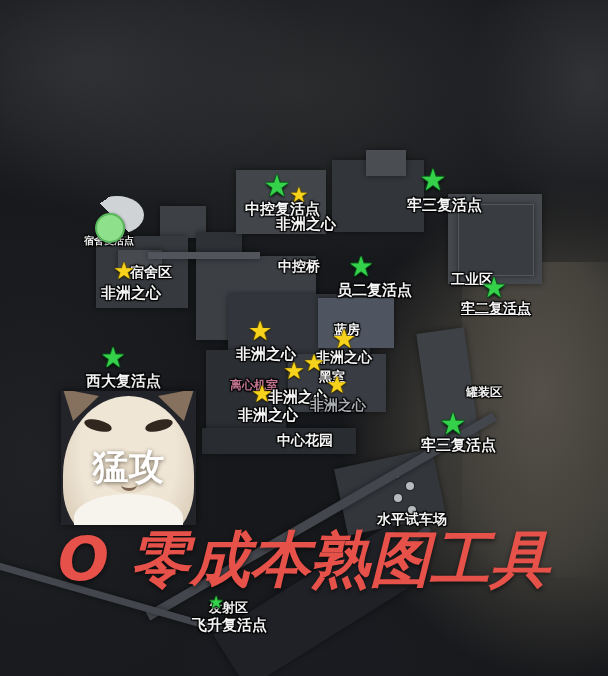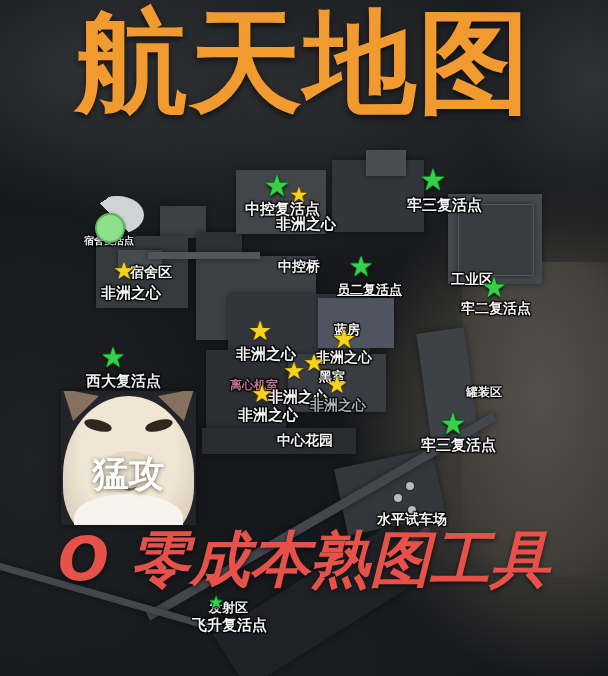--- a/index.html
+++ b/index.html
@@ -62,21 +62,21 @@
     background:radial-gradient(ellipse at 50% 38%, #efe6d6 52%, #ded1bd 78%, #c1b098 100%);
     border-radius:50% 50% 42% 42% / 52% 52% 40% 40%;
   }
   .cat-eye{position:absolute;top:29px;width:28px;height:11px;background:#32271e;border-radius:55%;}
   .cat-eye.left{left:23px;transform:rotate(14deg);}
   .cat-eye.right{right:23px;transform:rotate(-14deg);}
   .cat-muzzle{position:absolute;left:50%;top:60px;transform:translateX(-50%);width:58px;height:42px;background:#e6dac7;border-radius:50%;}
   .cat-mouth{position:absolute;left:50%;top:88px;transform:translateX(-50%);width:16px;height:9px;border-bottom:3px solid #7a6450;border-radius:0 0 50% 50%;}
   .cat-chest{position:absolute;left:13px;top:103px;width:109px;height:48px;background:#f7f4ee;border-radius:50% 50% 0 0;}
   .meme-caption{
-    position:absolute;left:0;right:0;top:59px;text-align:center;z-index:5;
+    position:absolute;left:0;right:0;top:52px;text-align:center;z-index:5;
     font-size:36px;font-weight:900;color:#ffffff;text-shadow:0 1px 4px rgba(105,95,80,.9);
   }
 </style>
 </head>
 <body>
 
 <div id="stage">
 
   <div id="map-decor">
     <div class="b" style="left:462px;top:262px;width:175px;height:315px;background:radial-gradient(ellipse at 45% 42%, #55514a 0%, #45423c 55%, rgba(0,0,0,0) 80%);box-shadow:none;"></div>
@@ -110,23 +110,23 @@
   </div>
 
   <div id="map-layer">
       <div class="map-label white" style="left: 245px; top: 200px; font-size: 15px;">中控复活点</div>
       <div class="map-label white" style="left: 276px; top: 215px; font-size: 15px;">非洲之心</div>
       <div class="map-label white" style="left: 407px; top: 196px; font-size: 15px;">牢三复活点</div>
       <div class="map-label white" style="left: 84px; top: 234px; font-size: 10px;">宿舍复活点</div>
       <div class="map-label white" style="left: 130px; top: 264px; font-size: 14px;">宿舍区</div>
       <div class="map-label white" style="left: 101px; top: 284px; font-size: 15px;">非洲之心</div>
       <div class="map-label white" style="left: 278px; top: 258px; font-size: 14px;">中控桥</div>
-      <div class="map-label white" style="left: 337px; top: 281px; font-size: 13px; text-decoration: underline;">员二复活点</div>
+      <div class="map-label white" style="left: 337px; top: 281px; font-size: 15px;">员二复活点</div>
       <div class="map-label white" style="left: 451px; top: 271px; font-size: 14px;">工业区</div>
-      <div class="map-label white" style="left: 461px; top: 300px; font-size: 14px;">牢二复活点</div>
+      <div class="map-label white" style="left: 461px; top: 300px; font-size: 14px; text-decoration: underline;">牢二复活点</div>
       <div class="map-label white" style="left: 236px; top: 345px; font-size: 15px;">非洲之心</div>
       <div class="map-label white" style="left: 334px; top: 321px; font-size: 13px;">蓝房</div>
       <div class="map-label white" style="left: 316px; top: 349px; font-size: 14px;">非洲之心</div>
       <div class="map-label white" style="left: 303px; top: 368px; font-size: 13px; padding-left: 16px;">黑室</div>
       <div class="map-label purple" style="left: 230px; top: 377px; font-size: 12px;">离心机室</div>
       <div class="map-label white" style="left: 268px; top: 388px; font-size: 15px;">非洲之心</div>
       <div class="map-label gray" style="left: 310px; top: 397px; font-size: 14px;">非洲之心</div>
       <div class="map-label white" style="left: 238px; top: 406px; font-size: 15px;">非洲之心</div>
       <div class="map-label white" style="left: 86px; top: 372px; font-size: 15px;">西大复活点</div>
       <div class="map-label white" style="left: 277px; top: 432px; font-size: 14px; text-align: center;">中心花园</div>
@@ -146,21 +146,20 @@
       <div class="marker yellow-star" style="left: 299px; top: 195px; font-size: 21px;">★</div>
       <div class="marker yellow-star" style="left: 124px; top: 271px; font-size: 24px;">★</div>
       <div class="marker yellow-star" style="left: 260px; top: 330px; font-size: 27px;">★</div>
       <div class="marker yellow-star" style="left: 344px; top: 338px; font-size: 27px;">★</div>
       <div class="marker yellow-star" style="left: 314px; top: 363px; font-size: 24px;">★</div>
       <div class="marker yellow-star" style="left: 294px; top: 371px; font-size: 24px;">★</div>
       <div class="marker yellow-star" style="left: 337px; top: 385px; font-size: 24px;">★</div>
       <div class="marker yellow-star" style="left: 262px; top: 394px; font-size: 24px;">★</div>
     </div>
 
-  <div class="title" style="color: rgb(240, 154, 48);">航天地图</div>
 
   <div class="meme">
     <div class="cat-ear left"></div>
     <div class="cat-ear right"></div>
     <div class="cat-face"></div>
     <div class="cat-eye left"></div>
     <div class="cat-eye right"></div>
     <div class="cat-muzzle"></div>
     <div class="cat-mouth"></div>
     <div class="cat-chest"></div>

